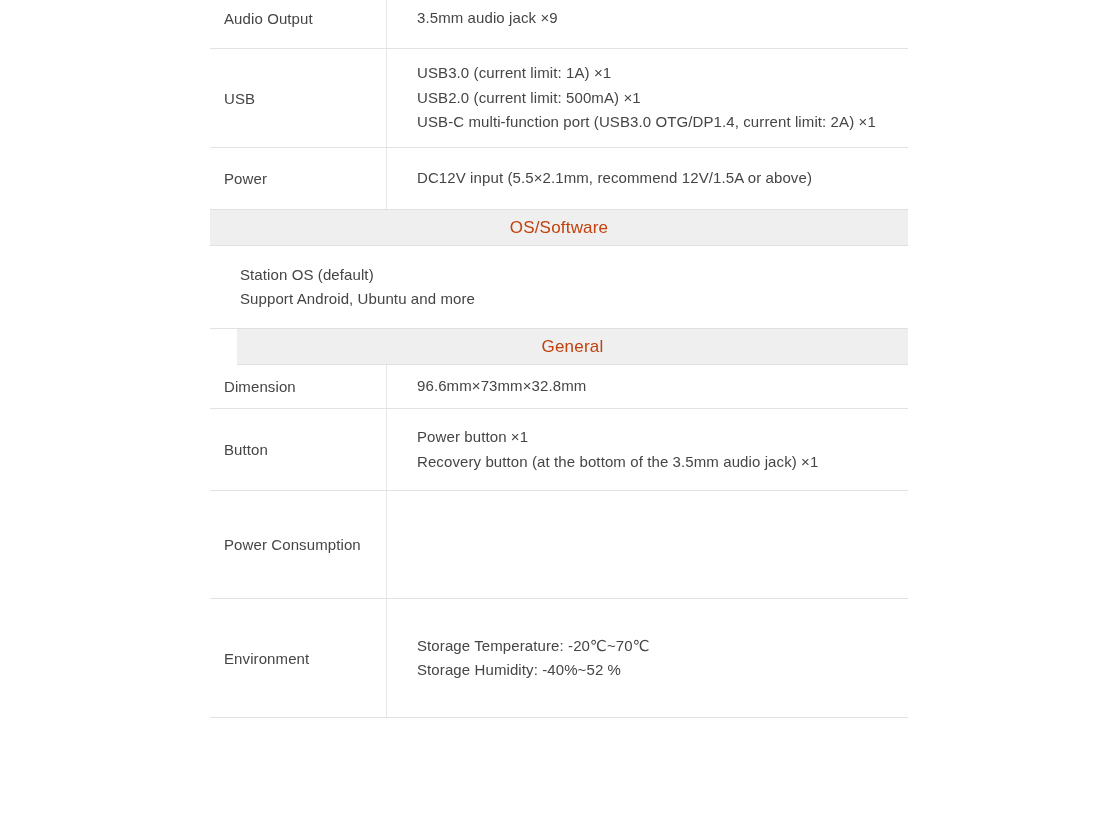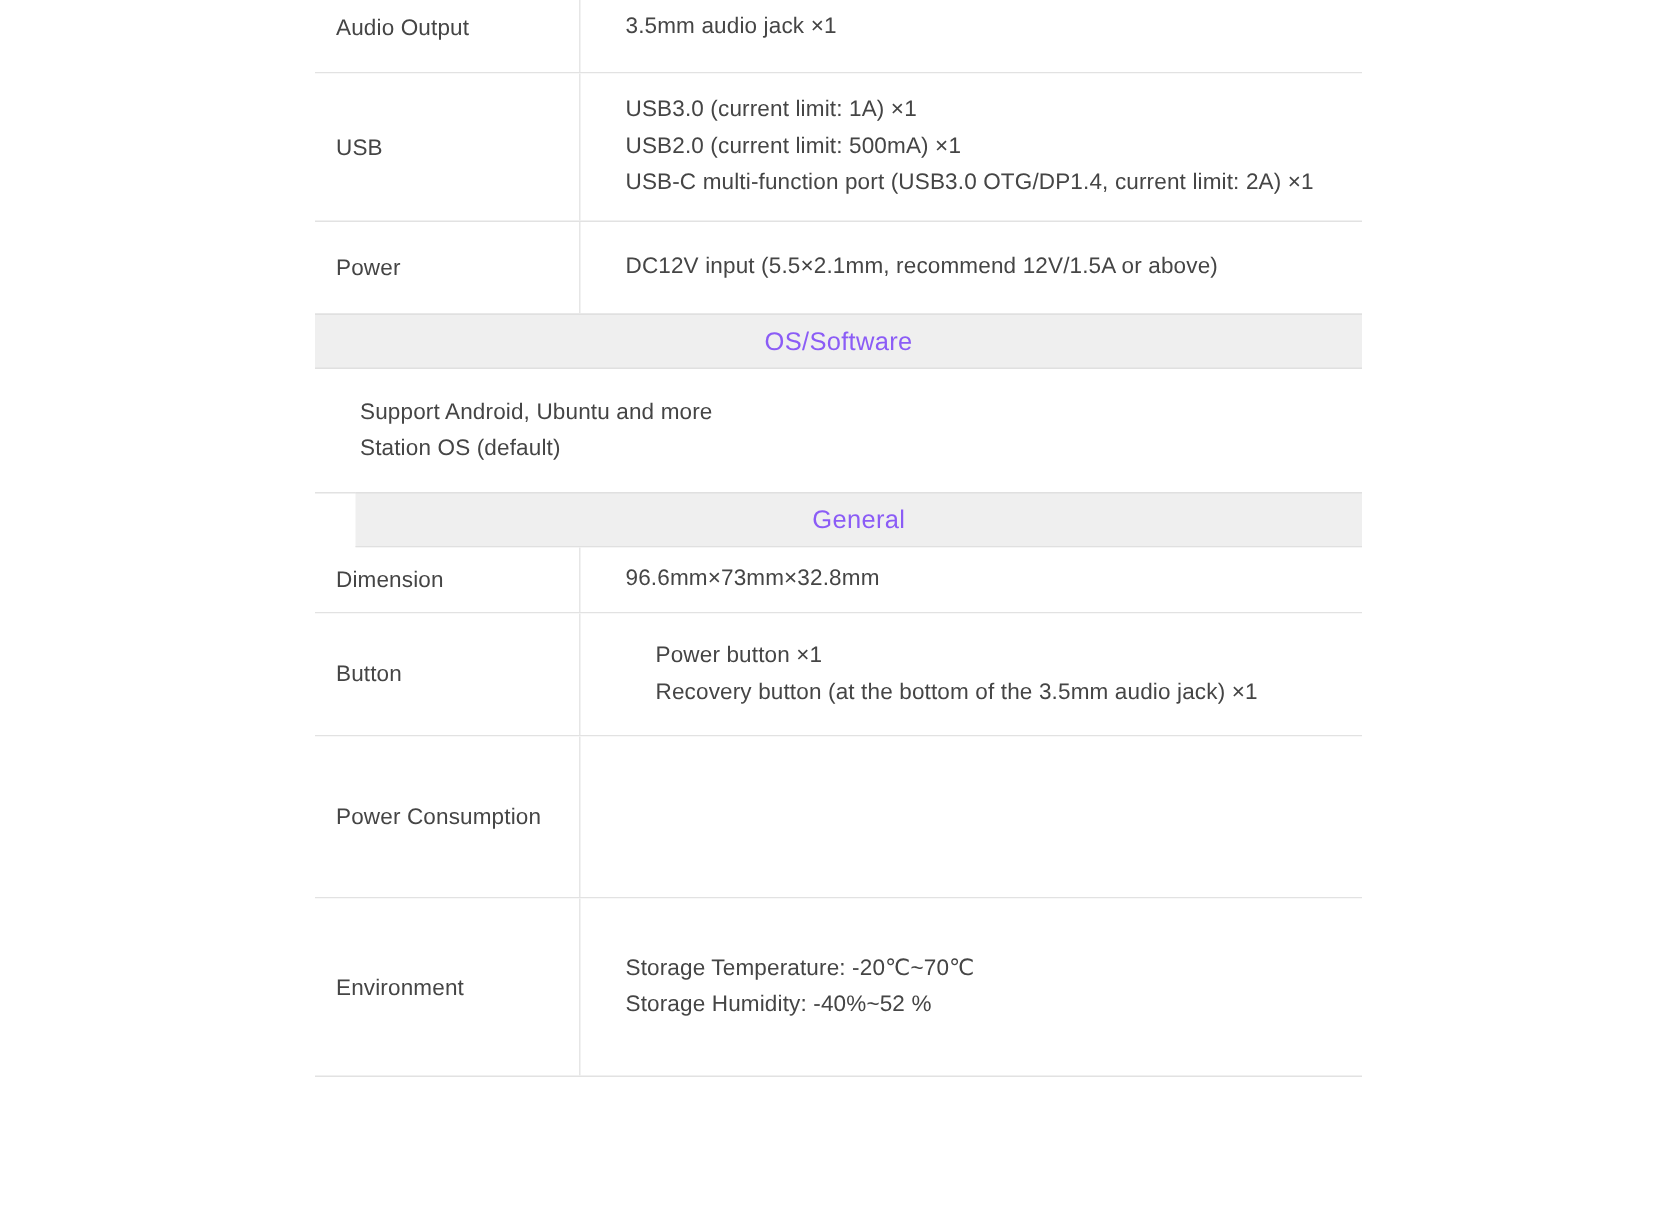--- a/index.html
+++ b/index.html
@@ -60,69 +60,69 @@
   .section-header {
     box-sizing: border-box;
     background: #efefef;
     border-top: 1px solid #e0e0e0;
     border-bottom: 1px solid #e0e0e0;
     margin-top: -1px;
     display: flex;
     align-items: center;
     justify-content: center;
     font-size: 17px;
-    color: #8b5cf6;
+    color: #c2410c;
     letter-spacing: 0.2px;
   }
   
   .clipped-top .label-cell,
   .clipped-top .value-cell {
     padding-bottom: 11px;
   }
 </style>
 </head>
 <body>
 
 <div class="page">
   <div class="spec-table" id="spec-table">
       <div class="spec-row clipped-top" style="height: 49px;">
         <div class="label-cell">Audio Output</div>
         <div class="value-cell">
-          <div class="value-line">3.5mm audio jack ×1</div>
+          <div class="value-line">3.5mm audio jack ×9</div>
         </div>
       </div>
       <div class="spec-row" style="height: 99px;">
         <div class="label-cell">USB</div>
         <div class="value-cell">
           <div class="value-line">USB3.0 (current limit: 1A) ×1</div>
           <div class="value-line">USB2.0 (current limit: 500mA) ×1</div>
           <div class="value-line">USB-C multi-function port (USB3.0 OTG/DP1.4, current limit: 2A) ×1</div>
         </div>
       </div>
       <div class="spec-row" style="height: 62px;">
         <div class="label-cell">Power</div>
         <div class="value-cell">
           <div class="value-line">DC12V input (5.5×2.1mm, recommend 12V/1.5A or above)</div>
         </div>
       </div>
       <div class="section-header" style="height: 37px;">OS/Software</div>
       <div class="spec-row" style="height: 83px;">
         <div class="value-cell">
+          <div class="value-line">Station OS (default)</div>
           <div class="value-line">Support Android, Ubuntu and more</div>
-          <div class="value-line">Station OS (default)</div>
         </div>
       </div>
       <div class="section-header" style="height: 37px; margin-left: 27px;">General</div>
       <div class="spec-row" style="height: 44px;">
         <div class="label-cell">Dimension</div>
         <div class="value-cell">
           <div class="value-line">96.6mm×73mm×32.8mm</div>
         </div>
       </div>
-      <div class="spec-row" style="height: 82px; gap: 20px;">
+      <div class="spec-row" style="height: 82px;">
         <div class="label-cell">Button</div>
         <div class="value-cell">
           <div class="value-line">Power button ×1</div>
           <div class="value-line">Recovery button (at the bottom of the 3.5mm audio jack) ×1</div>
         </div>
       </div>
       <div class="spec-row" style="height: 108px;">
         <div class="label-cell">Power Consumption</div>
       </div>
       <div class="spec-row" style="height: 119px;">

